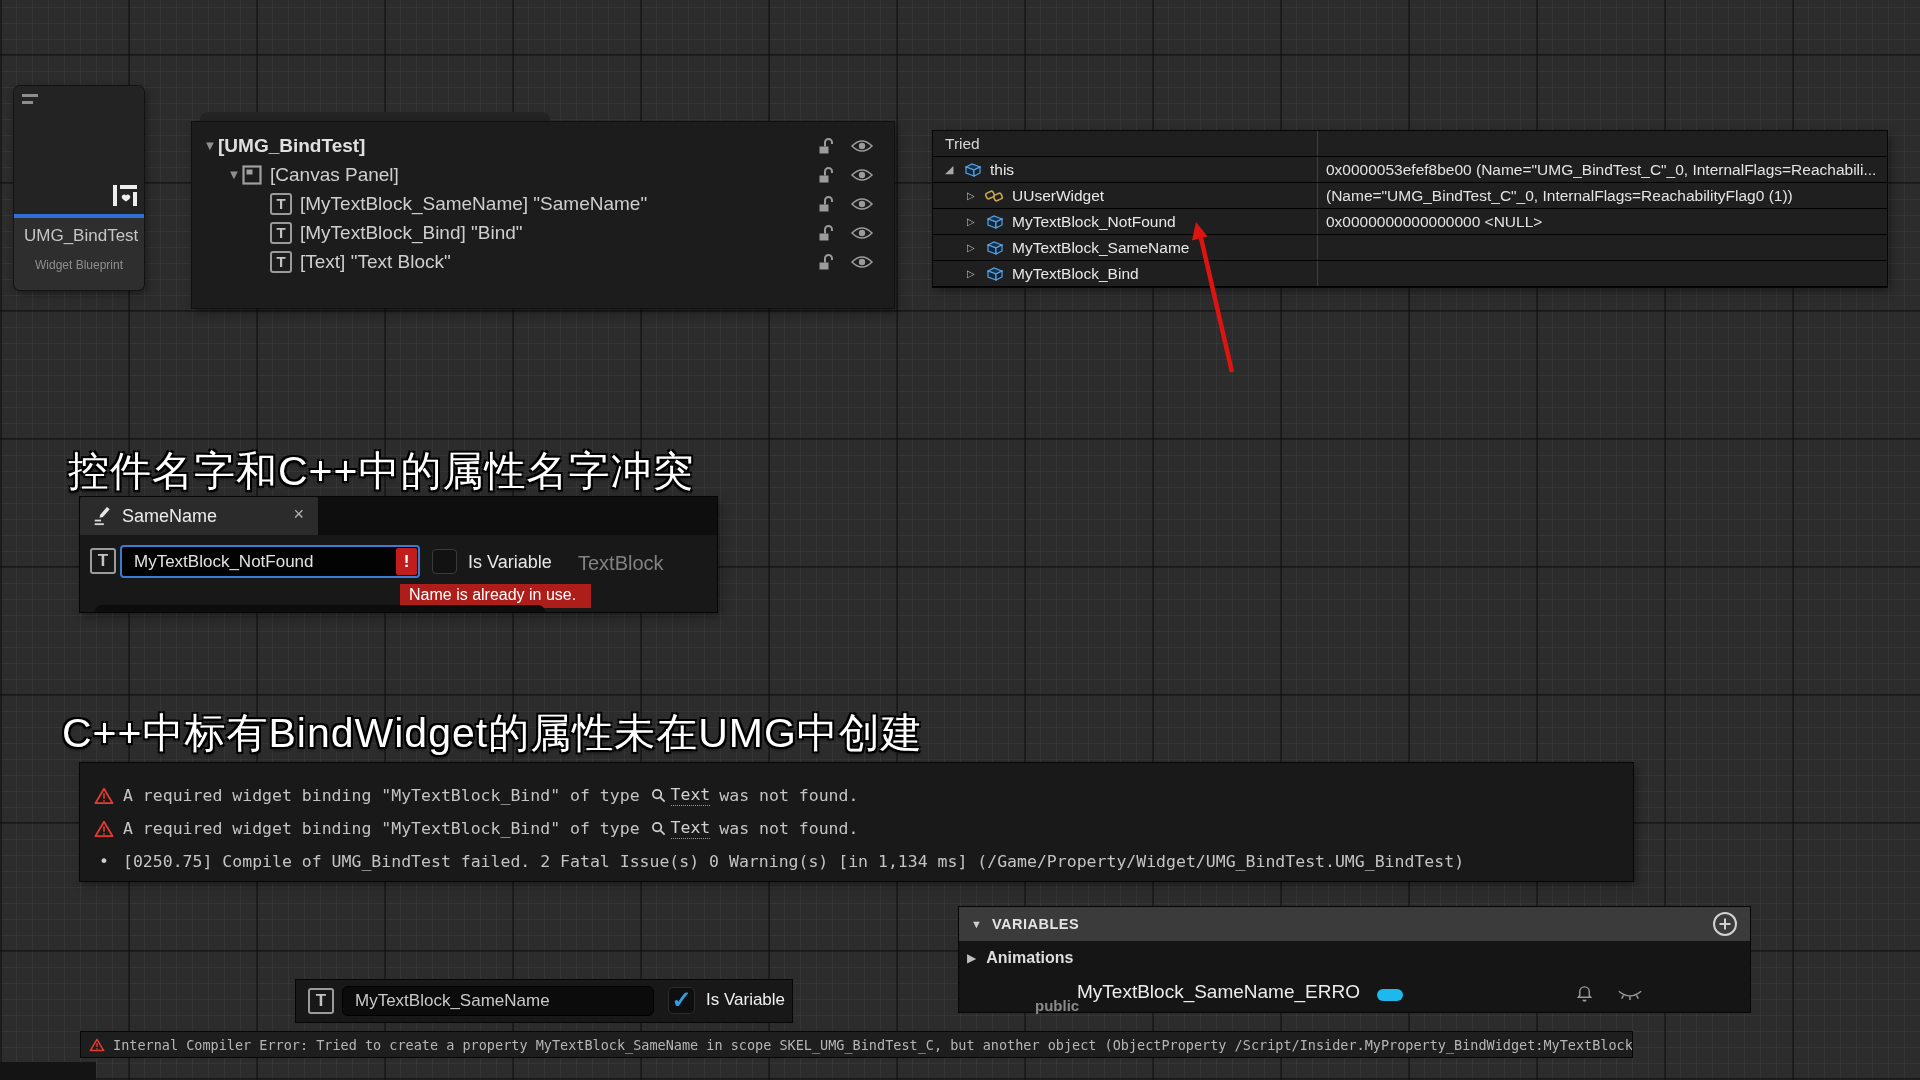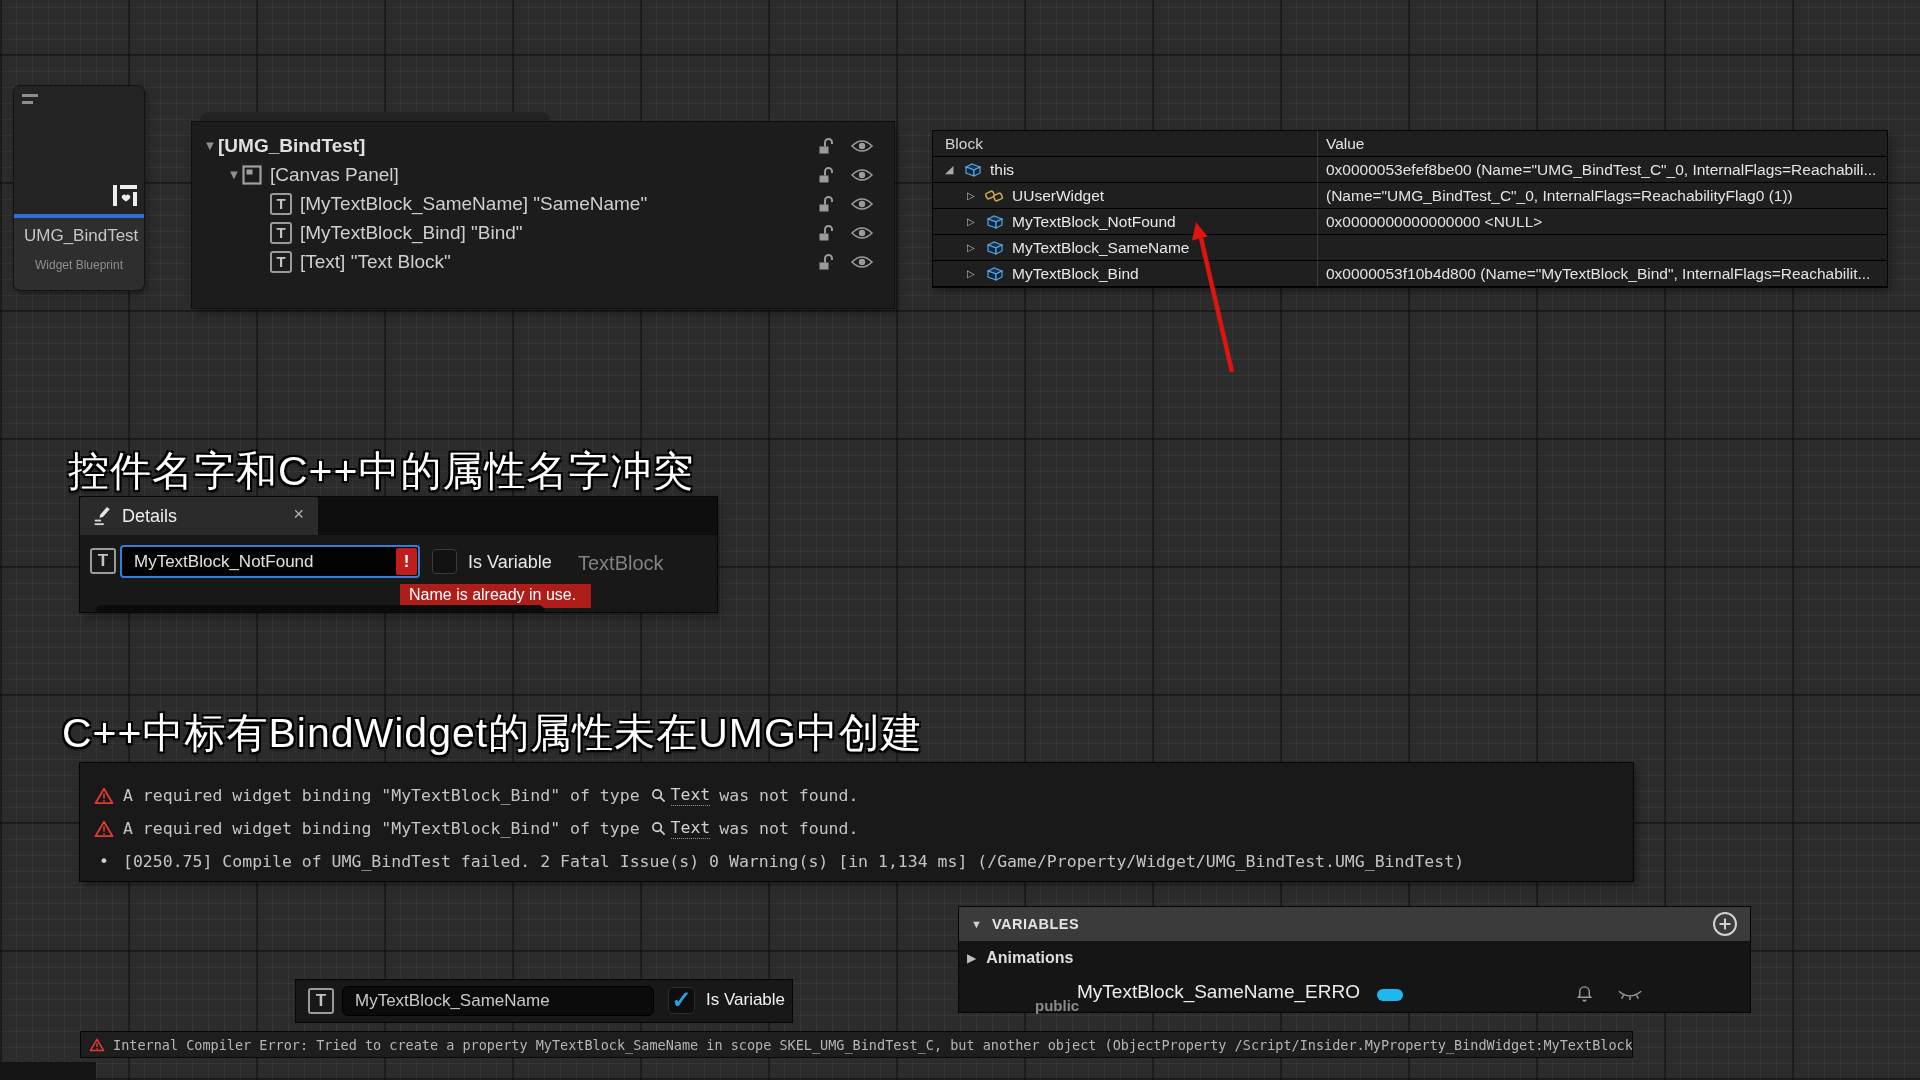--- a/index.html
+++ b/index.html
@@ -267,22 +267,21 @@
               <path d="M2 7 Q12 -3 22 7 Q12 17 2 7 Z" fill="none" stroke="#9b9b9b" stroke-width="1.6"></path>
               <circle cx="12" cy="7" r="3.2" fill="#9b9b9b"></circle>
             </svg>
         </span>
       </span>
     </div>
   </div>
 
   <div class="abs watch-panel">
     <div class="wrow header">
-      <div class="wcell">Block</div>
-      <div class="wcell val">Value</div>
+      <div class="wcell">Tried</div>
     </div>
     <div class="wrow">
       <div class="wcell">
         <span class="exp solid">◢</span>
         <span class="ico">
           <svg width="20" height="16" viewBox="0 0 20 16">
               <polygon points="3,5 9,2 17,5 11,8" fill="#16344f" stroke="#5ba2e0" stroke-width="1.2"></polygon>
               <polygon points="3,5 11,8 11,14 3,11" fill="#10283d" stroke="#5ba2e0" stroke-width="1.2"></polygon>
               <polygon points="11,8 17,5 17,11 11,14" fill="#0d2234" stroke="#5ba2e0" stroke-width="1.2"></polygon>
             </svg>
@@ -336,21 +335,20 @@
         <span class="exp">▷</span>
         <span class="ico">
           <svg width="20" height="16" viewBox="0 0 20 16">
               <polygon points="3,5 9,2 17,5 11,8" fill="#16344f" stroke="#5ba2e0" stroke-width="1.2"></polygon>
               <polygon points="3,5 11,8 11,14 3,11" fill="#10283d" stroke="#5ba2e0" stroke-width="1.2"></polygon>
               <polygon points="11,8 17,5 17,11 11,14" fill="#0d2234" stroke="#5ba2e0" stroke-width="1.2"></polygon>
             </svg>
         </span>
         <span class="wname">MyTextBlock_Bind</span>
       </div>
-      <div class="wcell val">0x0000053f10b4d800 (Name="MyTextBlock_Bind", InternalFlags=Reachabilit...</div>
     </div>
   </div>
 
   <svg class="abs arrow-svg" width="1920" height="1080" viewBox="0 0 1920 1080">
     <line x1="1232" y1="372" x2="1201" y2="238" stroke="#dd1410" stroke-width="4.5"></line>
     <polygon points="1196,222 1207.5,236.5 1192,240.5" fill="#dd1410"></polygon>
   </svg>
 
   <div class="abs zh zh1">控件名字和C++中的属性名字冲突</div>
   <div class="abs zh zh2">C++中标有BindWidget的属性未在UMG中创建</div>
@@ -360,21 +358,21 @@
     <div class="det-tab">
       <span class="pencil">
         <svg width="20" height="20" viewBox="0 0 22 22">
             <g stroke="#d8d8d8" stroke-width="2">
               <line x1="3" y1="16" x2="10" y2="16"></line>
               <line x1="3" y1="20" x2="13" y2="20"></line>
             </g>
             <path d="M12 12 L19.5 3.5 L16.5 1 L9 9.5 L8.3 12.8 Z" fill="#e6e6e6"></path>
           </svg>
       </span>
-      <span class="det-tab-label">Details</span>
+      <span class="det-tab-label">SameName</span>
       <span class="det-close">×</span>
     </div>
     <div class="det-ticon">T</div>
     <input class="det-input" readonly="" value="MyTextBlock_NotFound" style="">
     <div class="det-bang">!</div>
     <div class="det-check"></div>
     <div class="det-isvar">Is Variable</div>
     <div class="det-type">TextBlock</div>
     <div class="det-err">Name is already in use.</div>
     <div class="det-hint"></div>

